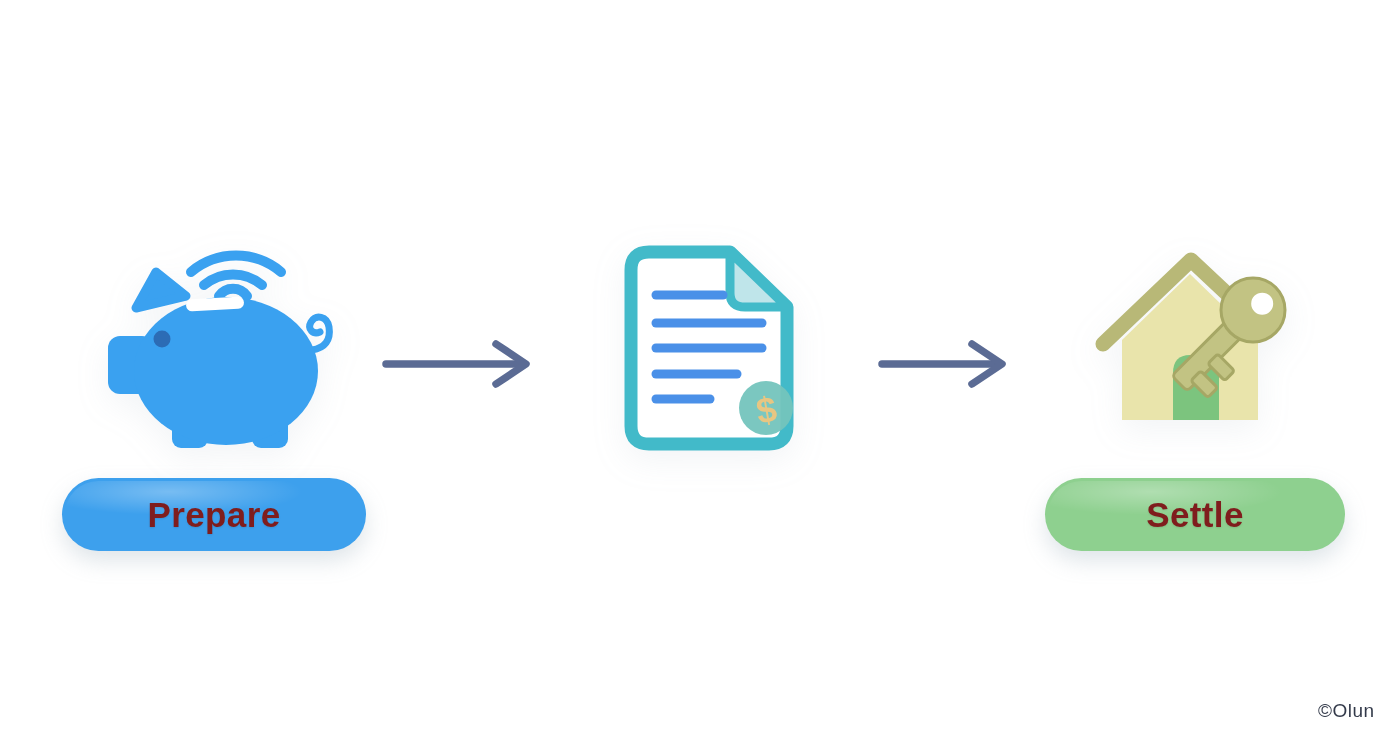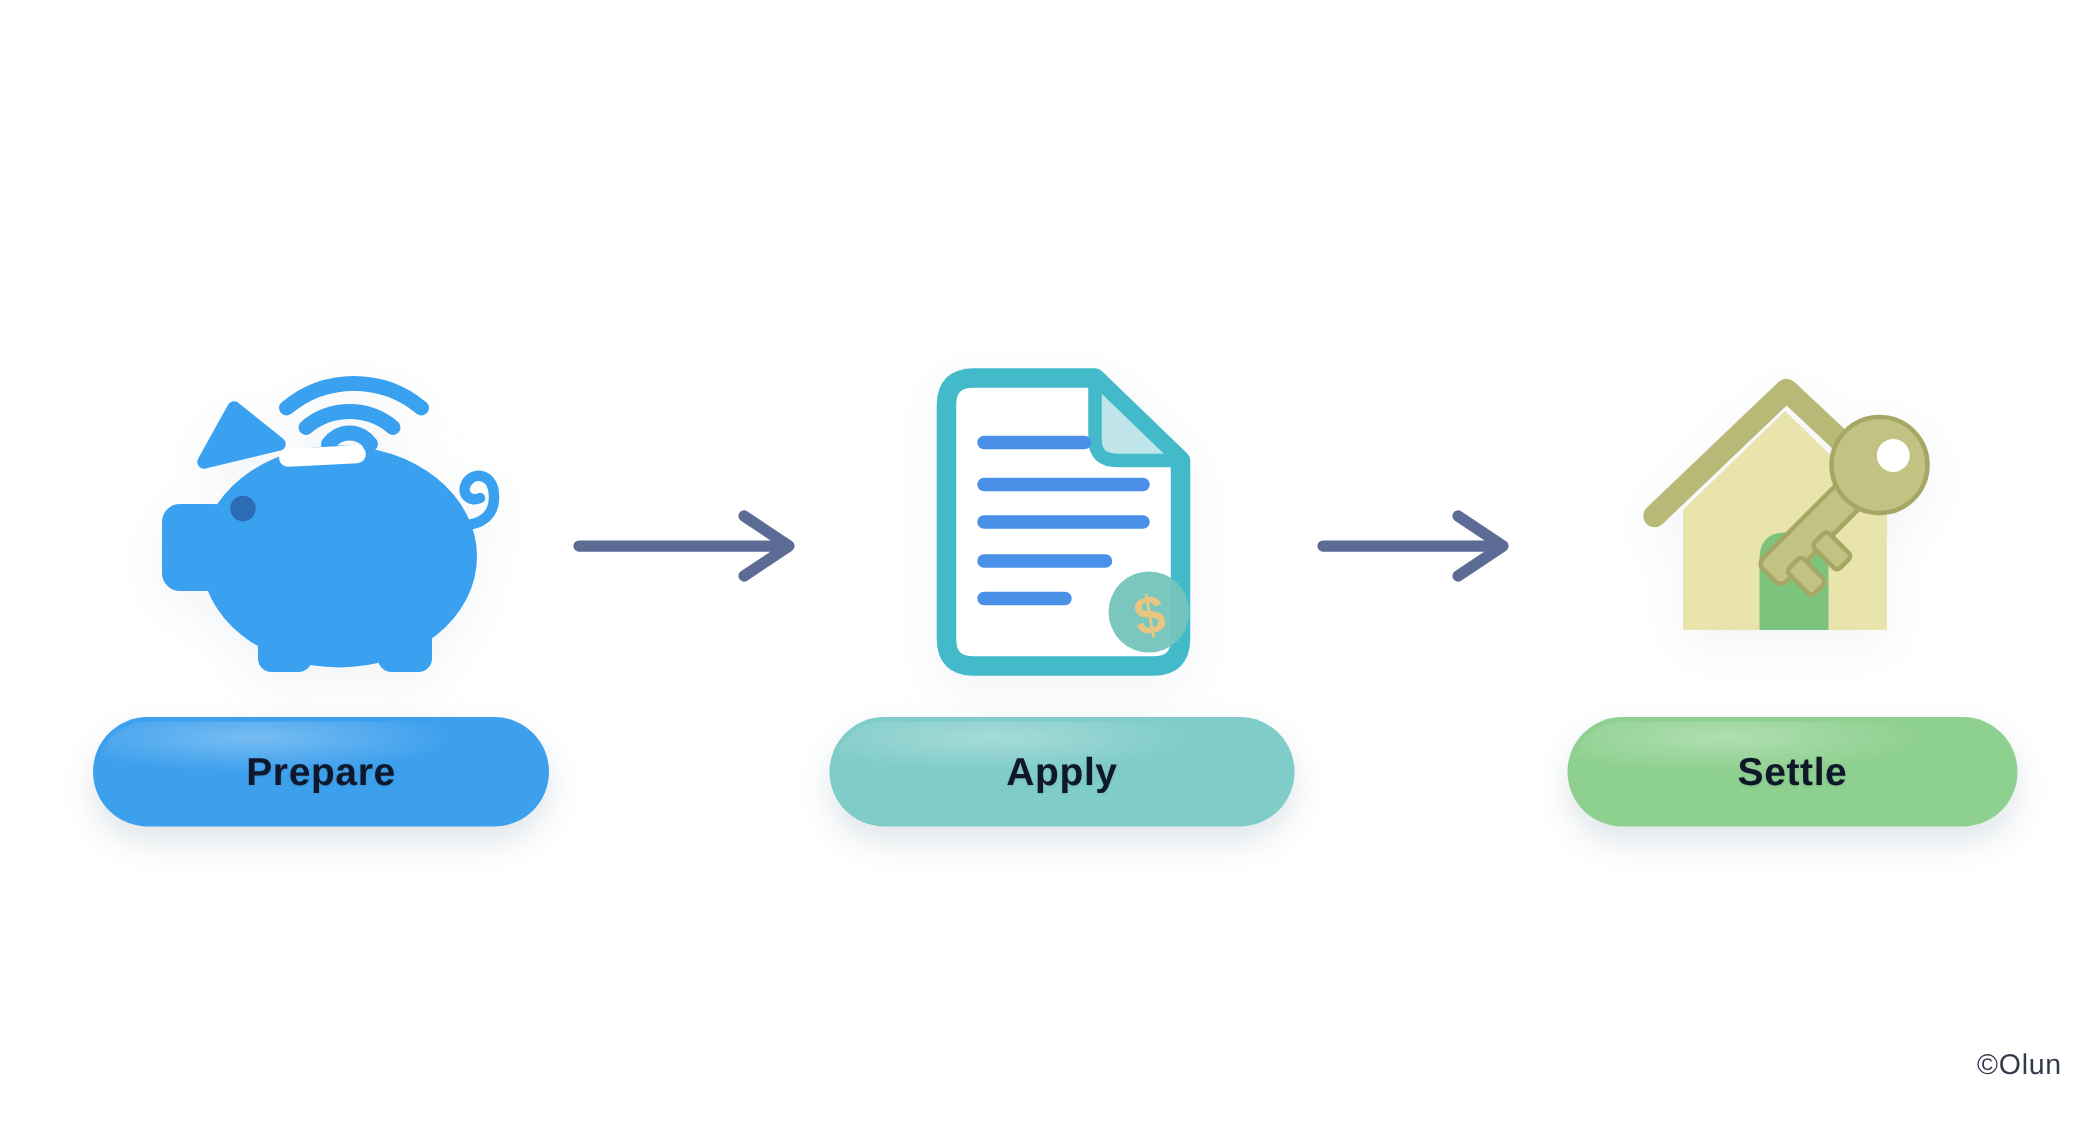--- a/index.html
+++ b/index.html
@@ -7,21 +7,21 @@
     width:1392px;height:752px;overflow:hidden;background:#ffffff;
     font-family:"Liberation Sans", sans-serif;position:relative;
   }
   .canvas{position:absolute;left:0;top:0;width:1392px;height:752px;background:#ffffff;}
   .icon-box{position:absolute;}
   .icon-box svg{display:block;filter:drop-shadow(0 10px 16px rgba(130,150,165,0.10));}
   .arrow-box{position:absolute;}
   .pill{
     position:absolute;top:478px;height:73px;border-radius:37px;
     display:flex;align-items:center;justify-content:center;
-    color:#0f172a;font-size:26px;font-weight:600;letter-spacing:0.4px;
+    color:#7f1d1d;font-size:35px;font-weight:600;letter-spacing:0.4px;
     text-shadow:0 1px 2px rgba(0,0,0,0.10);
     box-shadow:0 10px 22px rgba(140,160,175,0.28);
   }
   .pill::before{
     content:"";position:absolute;inset:3px;border-radius:inherit;pointer-events:none;
     background:radial-gradient(ellipse 62% 48% at 35% 16%, rgba(255,255,255,0.30), rgba(255,255,255,0) 72%);
   }
   .pill span{position:relative;}
   #pill-prepare{left:62px;width:304px;}
   #pill-apply{left:553px;width:310px;}
@@ -99,22 +99,19 @@
         <rect x="80" y="-30" width="14" height="24" rx="3" fill="#c2c383" stroke="#a6a765" stroke-width="3"></rect>
         <circle cx="0" cy="0" r="32" fill="#c2c383" stroke="#a6a765" stroke-width="3"></circle>
         <circle cx="-11" cy="-2" r="11" fill="#ffffff"></circle>
       </g>
     </svg>
   </div>
 
   <div class="pill" id="pill-prepare" style="background: rgb(61, 160, 237);">
     <span>Prepare</span>
   </div>
-  <div class="pill" id="pill-apply" style="background: rgb(127, 204, 200);">
-    <span>Apply</span>
-  </div>
   <div class="pill" id="pill-settle" style="background: rgb(142, 208, 143);">
     <span>Settle</span>
   </div>
 
   <div class="watermark">©Olun</div>
 
 </div>
 
 </body></html>

